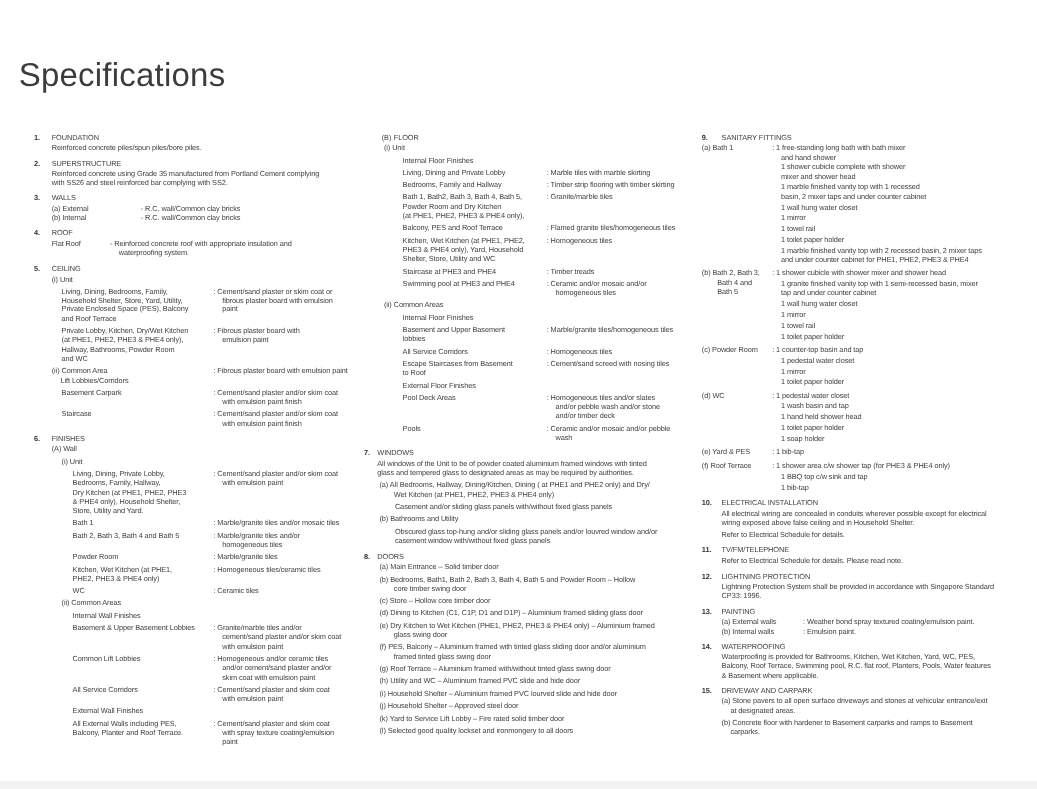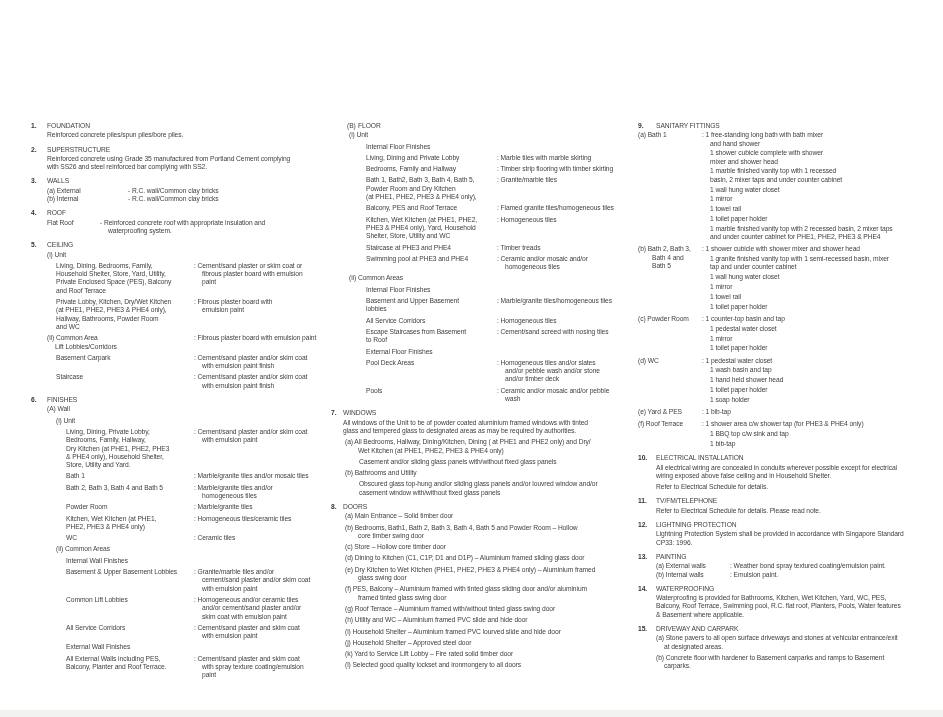--- a/index.html
+++ b/index.html
@@ -56,20 +56,21 @@
   .fv { flex:1; }
   .fi { white-space:pre-line; padding-left:8px; margin-top:1.5px; }
   .fi:first-child { margin-top:0; text-indent:-8px; }
 
   .page-edge { position:absolute; left:0; right:0; bottom:0; height:7px; background:#f2f2f1; }
 </style>
 </head>
 <body>
 
 <div class="page">
+  <h1 class="title">Specifications</h1>
   <div class="col c1">
       <div class="sec">
         <div class="shead"><span class="snum">1.</span><span class="sht">FOUNDATION</span></div>
         <div class="sbody">
           <div class="blk p lvl0">Reinforced concrete piles/spun piles/bore piles.</div>
         </div>
       </div>
       <div class="sec">
         <div class="shead"><span class="snum">2.</span><span class="sht">SUPERSTRUCTURE</span></div>
         <div class="sbody">

